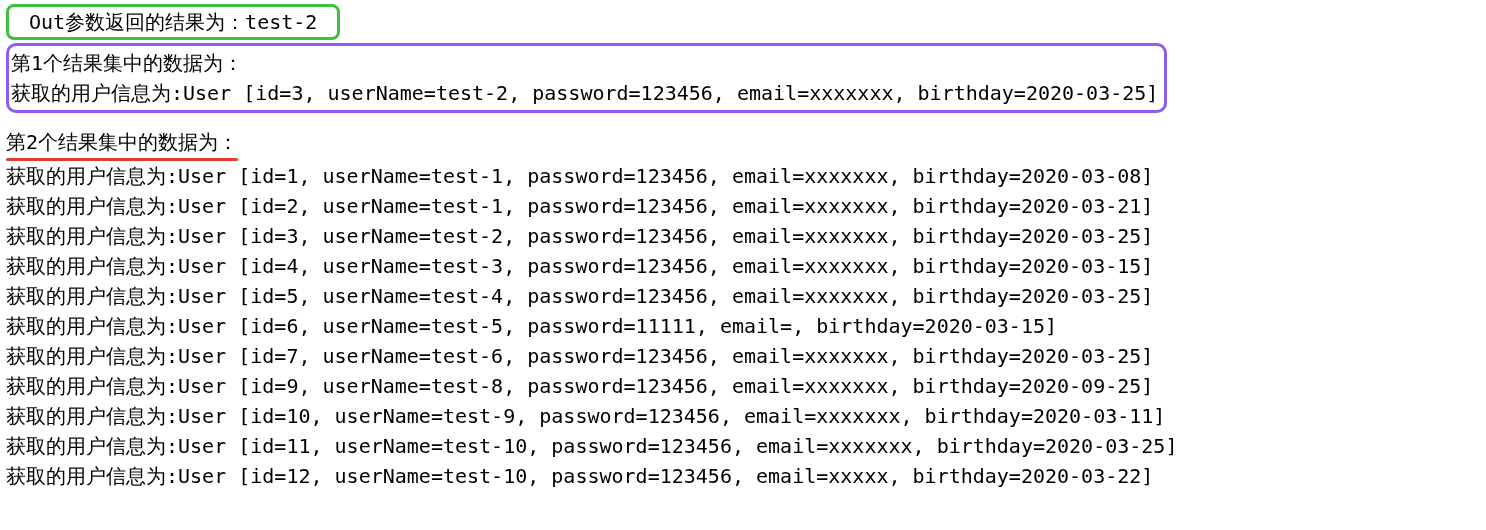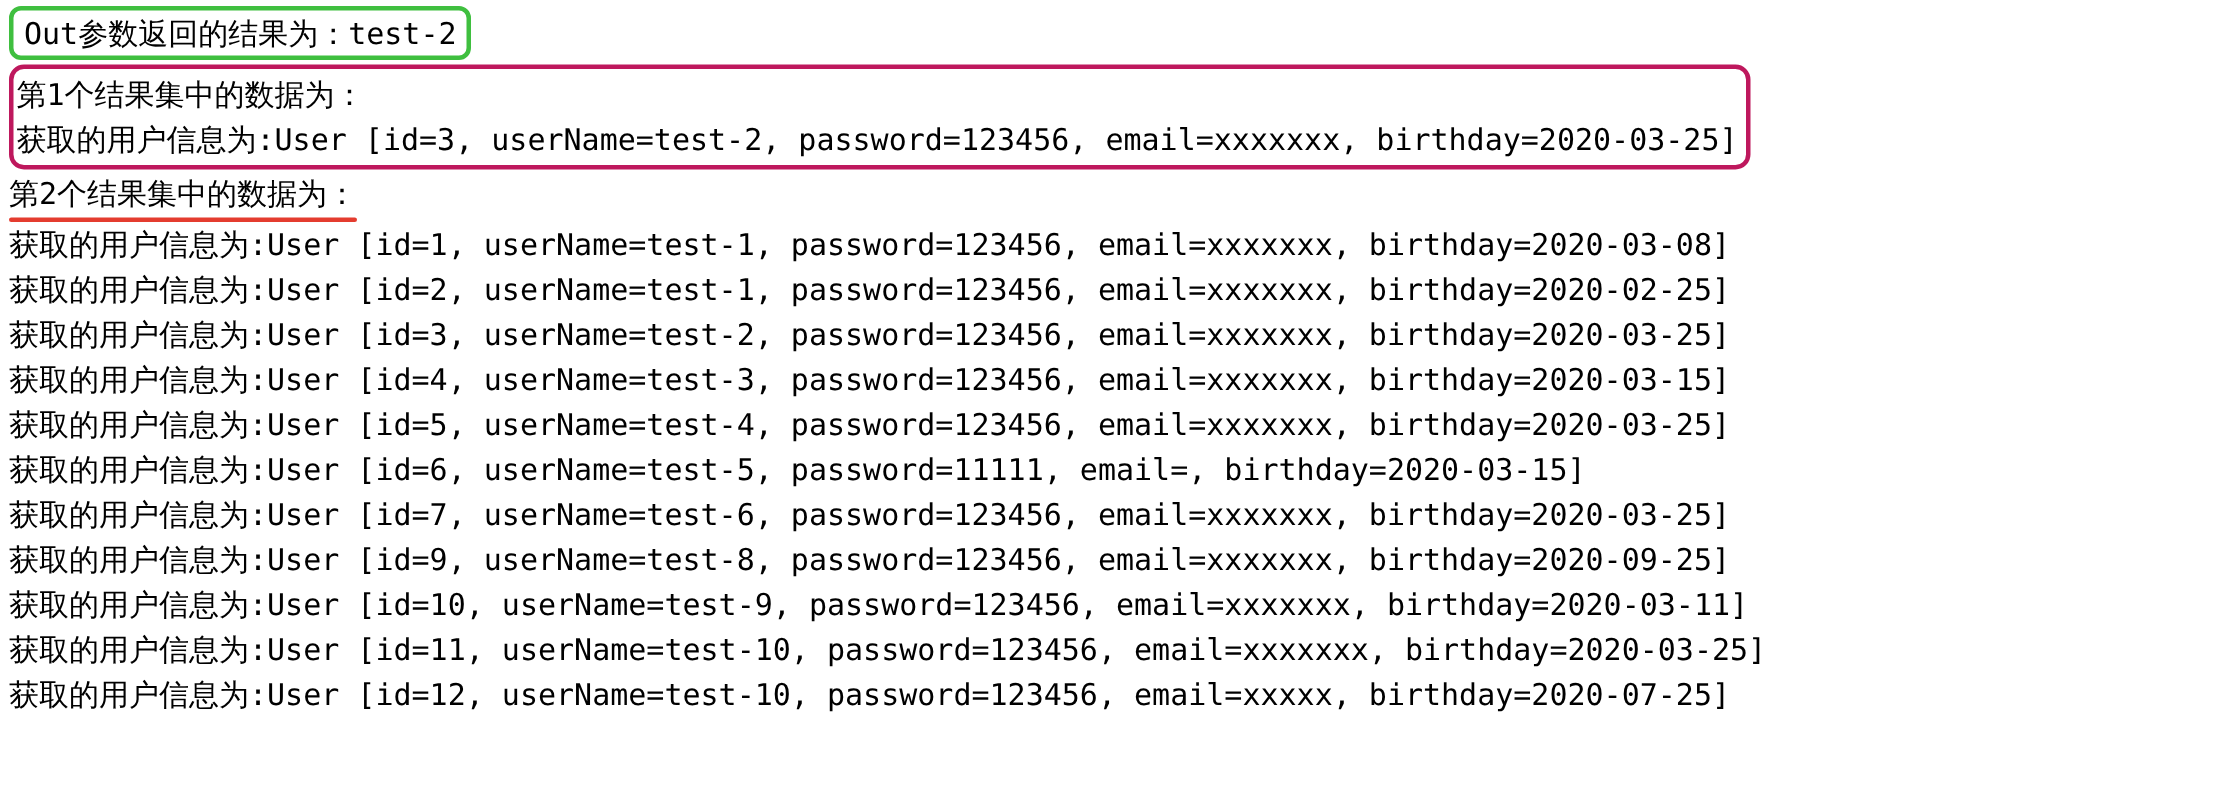--- a/index.html
+++ b/index.html
@@ -13,30 +13,30 @@
       line-height: 1.5;
       background: #ffffff;
       color: #000000;
       padding: 4px 6px;
       white-space: nowrap;
     }
     .green-box {
       display: inline-block;
       border: 3px solid #3FBF3F;
       border-radius: 8px;
-      padding: 0 7px;
+      padding: 0 20px;
       margin-bottom: 2px;
     }
     .yellow-box {
       display: inline-block;
-      border: 3px solid #be185d;
+      border: 3px solid #8b5cf6;
       border-radius: 10px;
       padding: 2px 6px 2px 2px;
       margin-top: 1px;
-      margin-bottom: 1px;
+      margin-bottom: 14px;
     }
     .yellow-box .row {
       display: block;
     }
     .red-underline {
       display: inline-block;
       position: relative;
       padding-bottom: 4px;
       text-align: right;
     }
@@ -70,22 +70,22 @@
   </span>
 </div>
 
 <div class="row">
   <span class="red-underline">
     <span>第2个结果集中的数据为：</span>
   </span>
 </div>
 
 <span class="row">获取的用户信息为:User [id=1, userName=test-1, password=123456, email=xxxxxxx, birthday=2020-03-08]</span>
-<span class="row">获取的用户信息为:User [id=2, userName=test-1, password=123456, email=xxxxxxx, birthday=2020-02-25]</span>
+<span class="row">获取的用户信息为:User [id=2, userName=test-1, password=123456, email=xxxxxxx, birthday=2020-03-21]</span>
 <span class="row">获取的用户信息为:User [id=3, userName=test-2, password=123456, email=xxxxxxx, birthday=2020-03-25]</span>
 <span class="row">获取的用户信息为:User [id=4, userName=test-3, password=123456, email=xxxxxxx, birthday=2020-03-15]</span>
 <span class="row">获取的用户信息为:User [id=5, userName=test-4, password=123456, email=xxxxxxx, birthday=2020-03-25]</span>
 <span class="row">获取的用户信息为:User [id=6, userName=test-5, password=11111, email=, birthday=2020-03-15]</span>
 <span class="row">获取的用户信息为:User [id=7, userName=test-6, password=123456, email=xxxxxxx, birthday=2020-03-25]</span>
 <span class="row">获取的用户信息为:User [id=9, userName=test-8, password=123456, email=xxxxxxx, birthday=2020-09-25]</span>
 <span class="row">获取的用户信息为:User [id=10, userName=test-9, password=123456, email=xxxxxxx, birthday=2020-03-11]</span>
 <span class="row">获取的用户信息为:User [id=11, userName=test-10, password=123456, email=xxxxxxx, birthday=2020-03-25]</span>
-<span class="row">获取的用户信息为:User [id=12, userName=test-10, password=123456, email=xxxxx, birthday=2020-07-25]</span>
+<span class="row">获取的用户信息为:User [id=12, userName=test-10, password=123456, email=xxxxx, birthday=2020-03-22]</span>
 
 </body></html>

